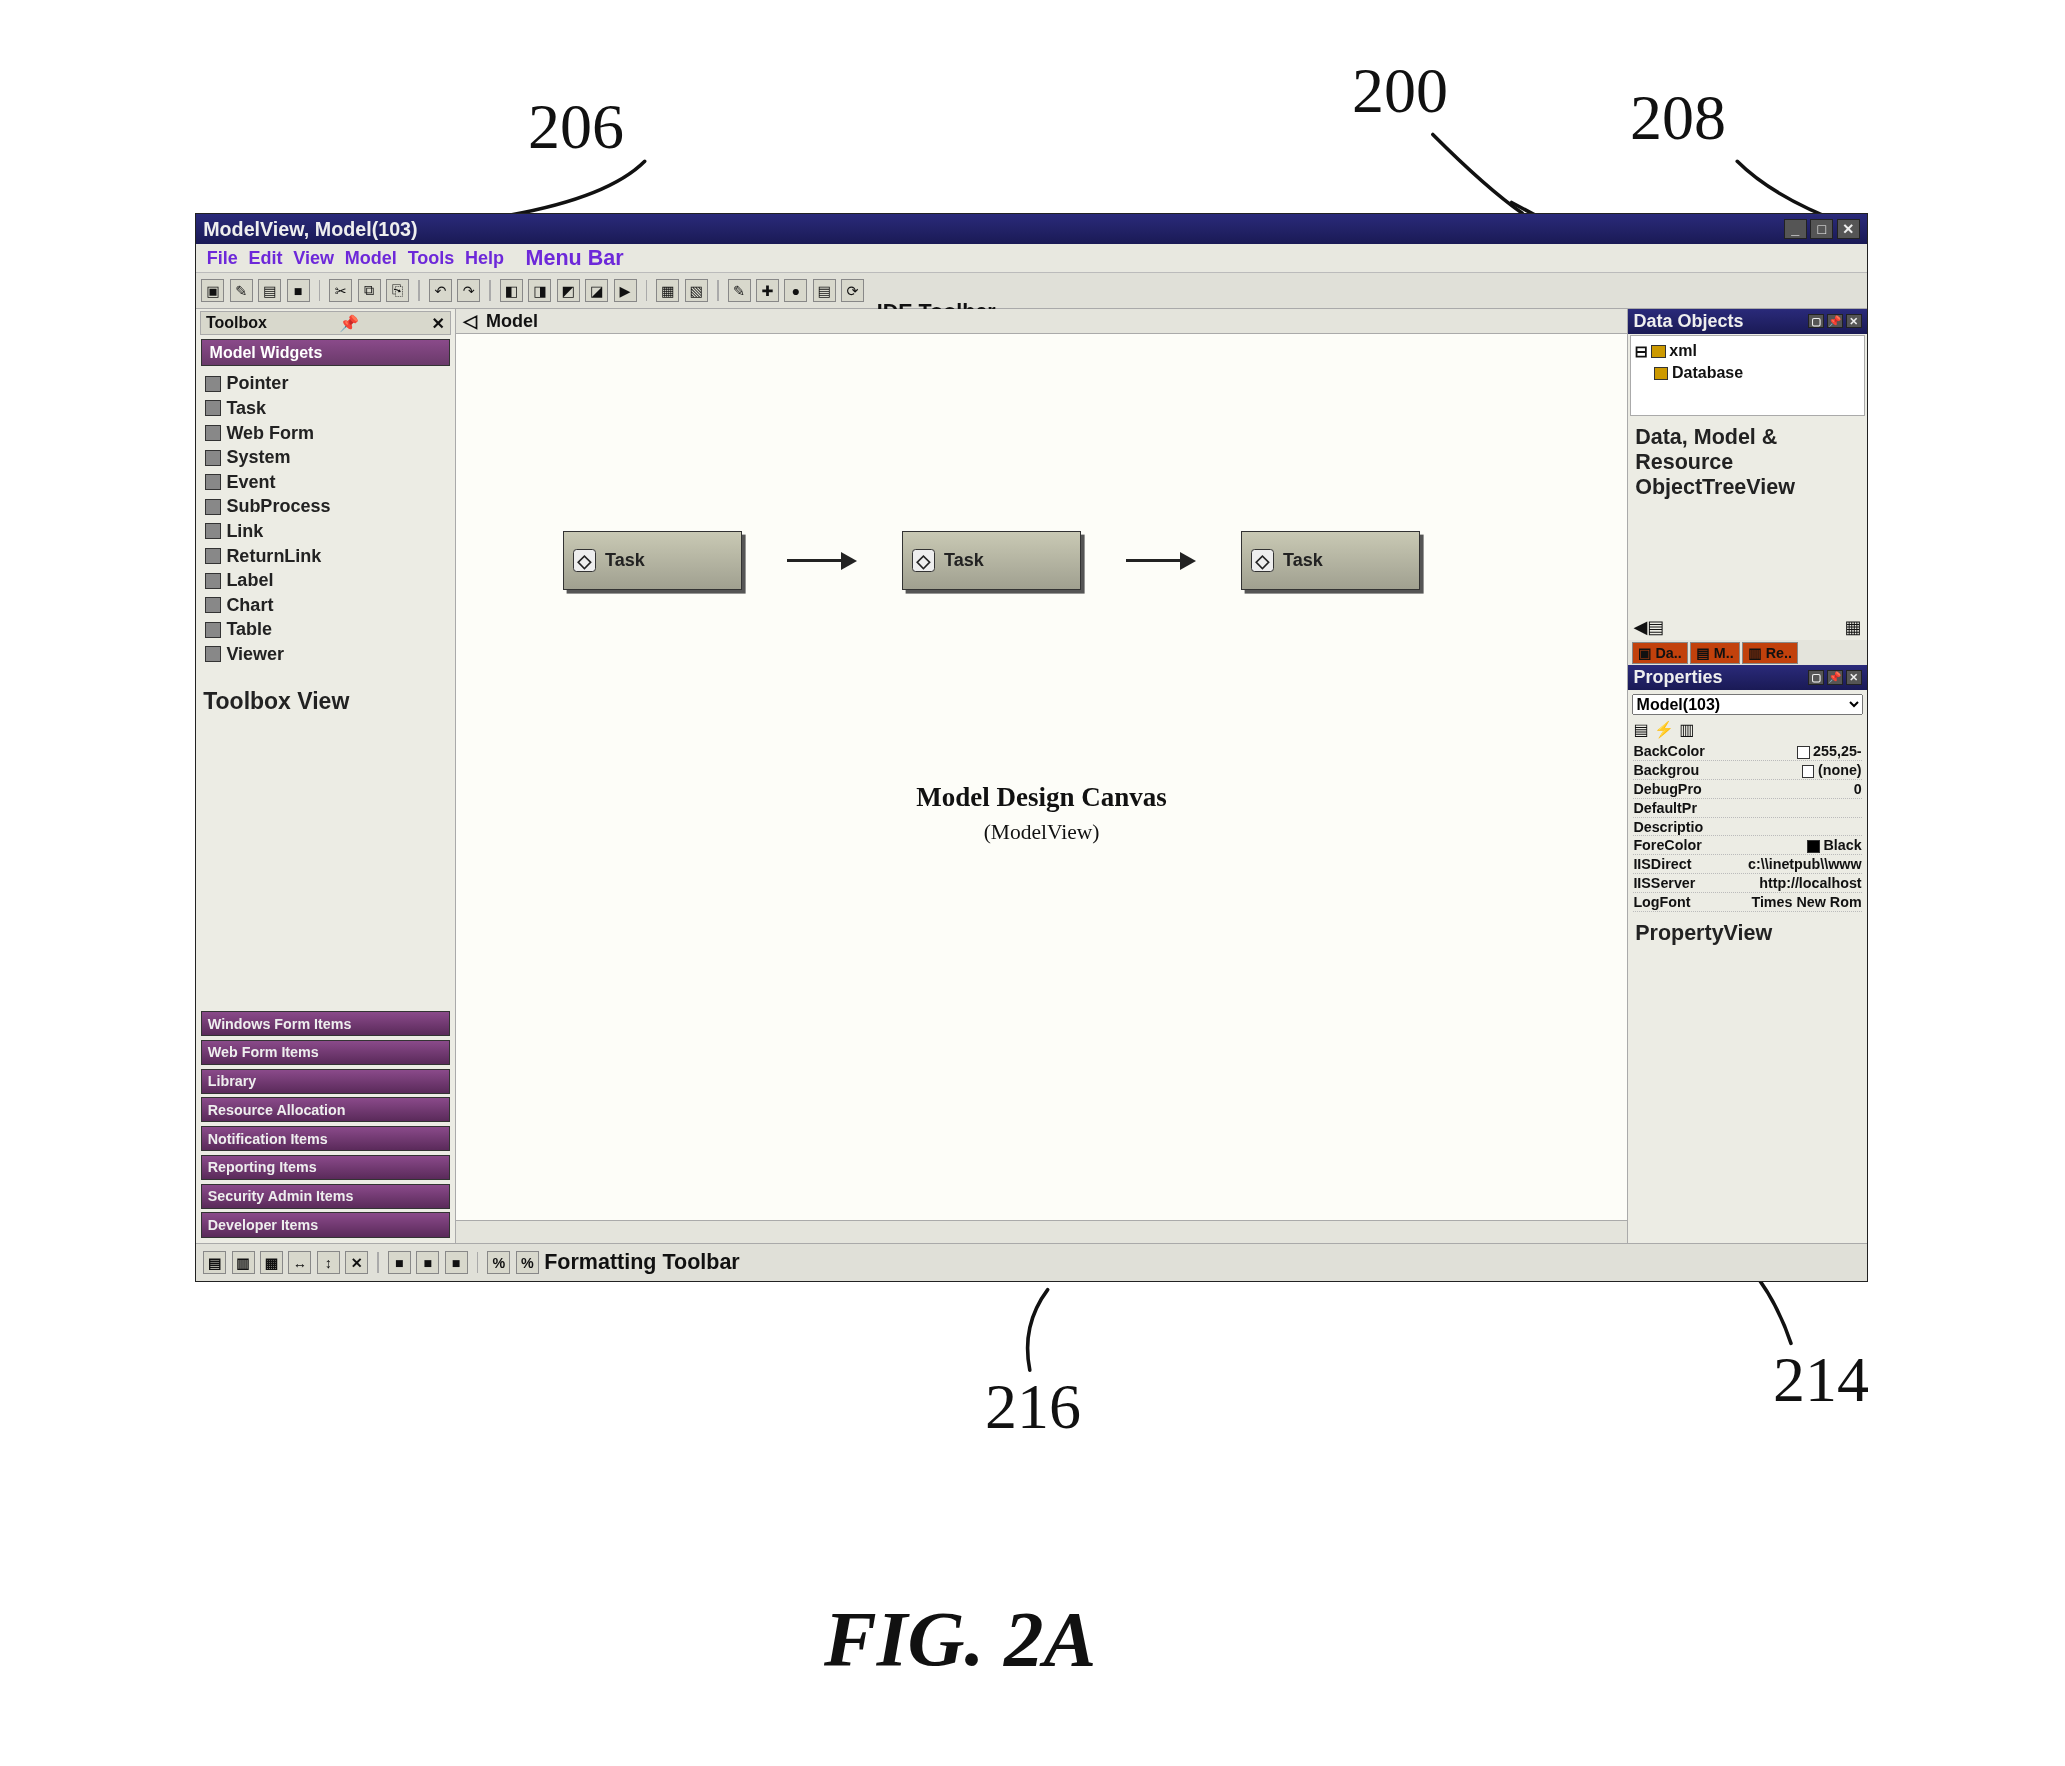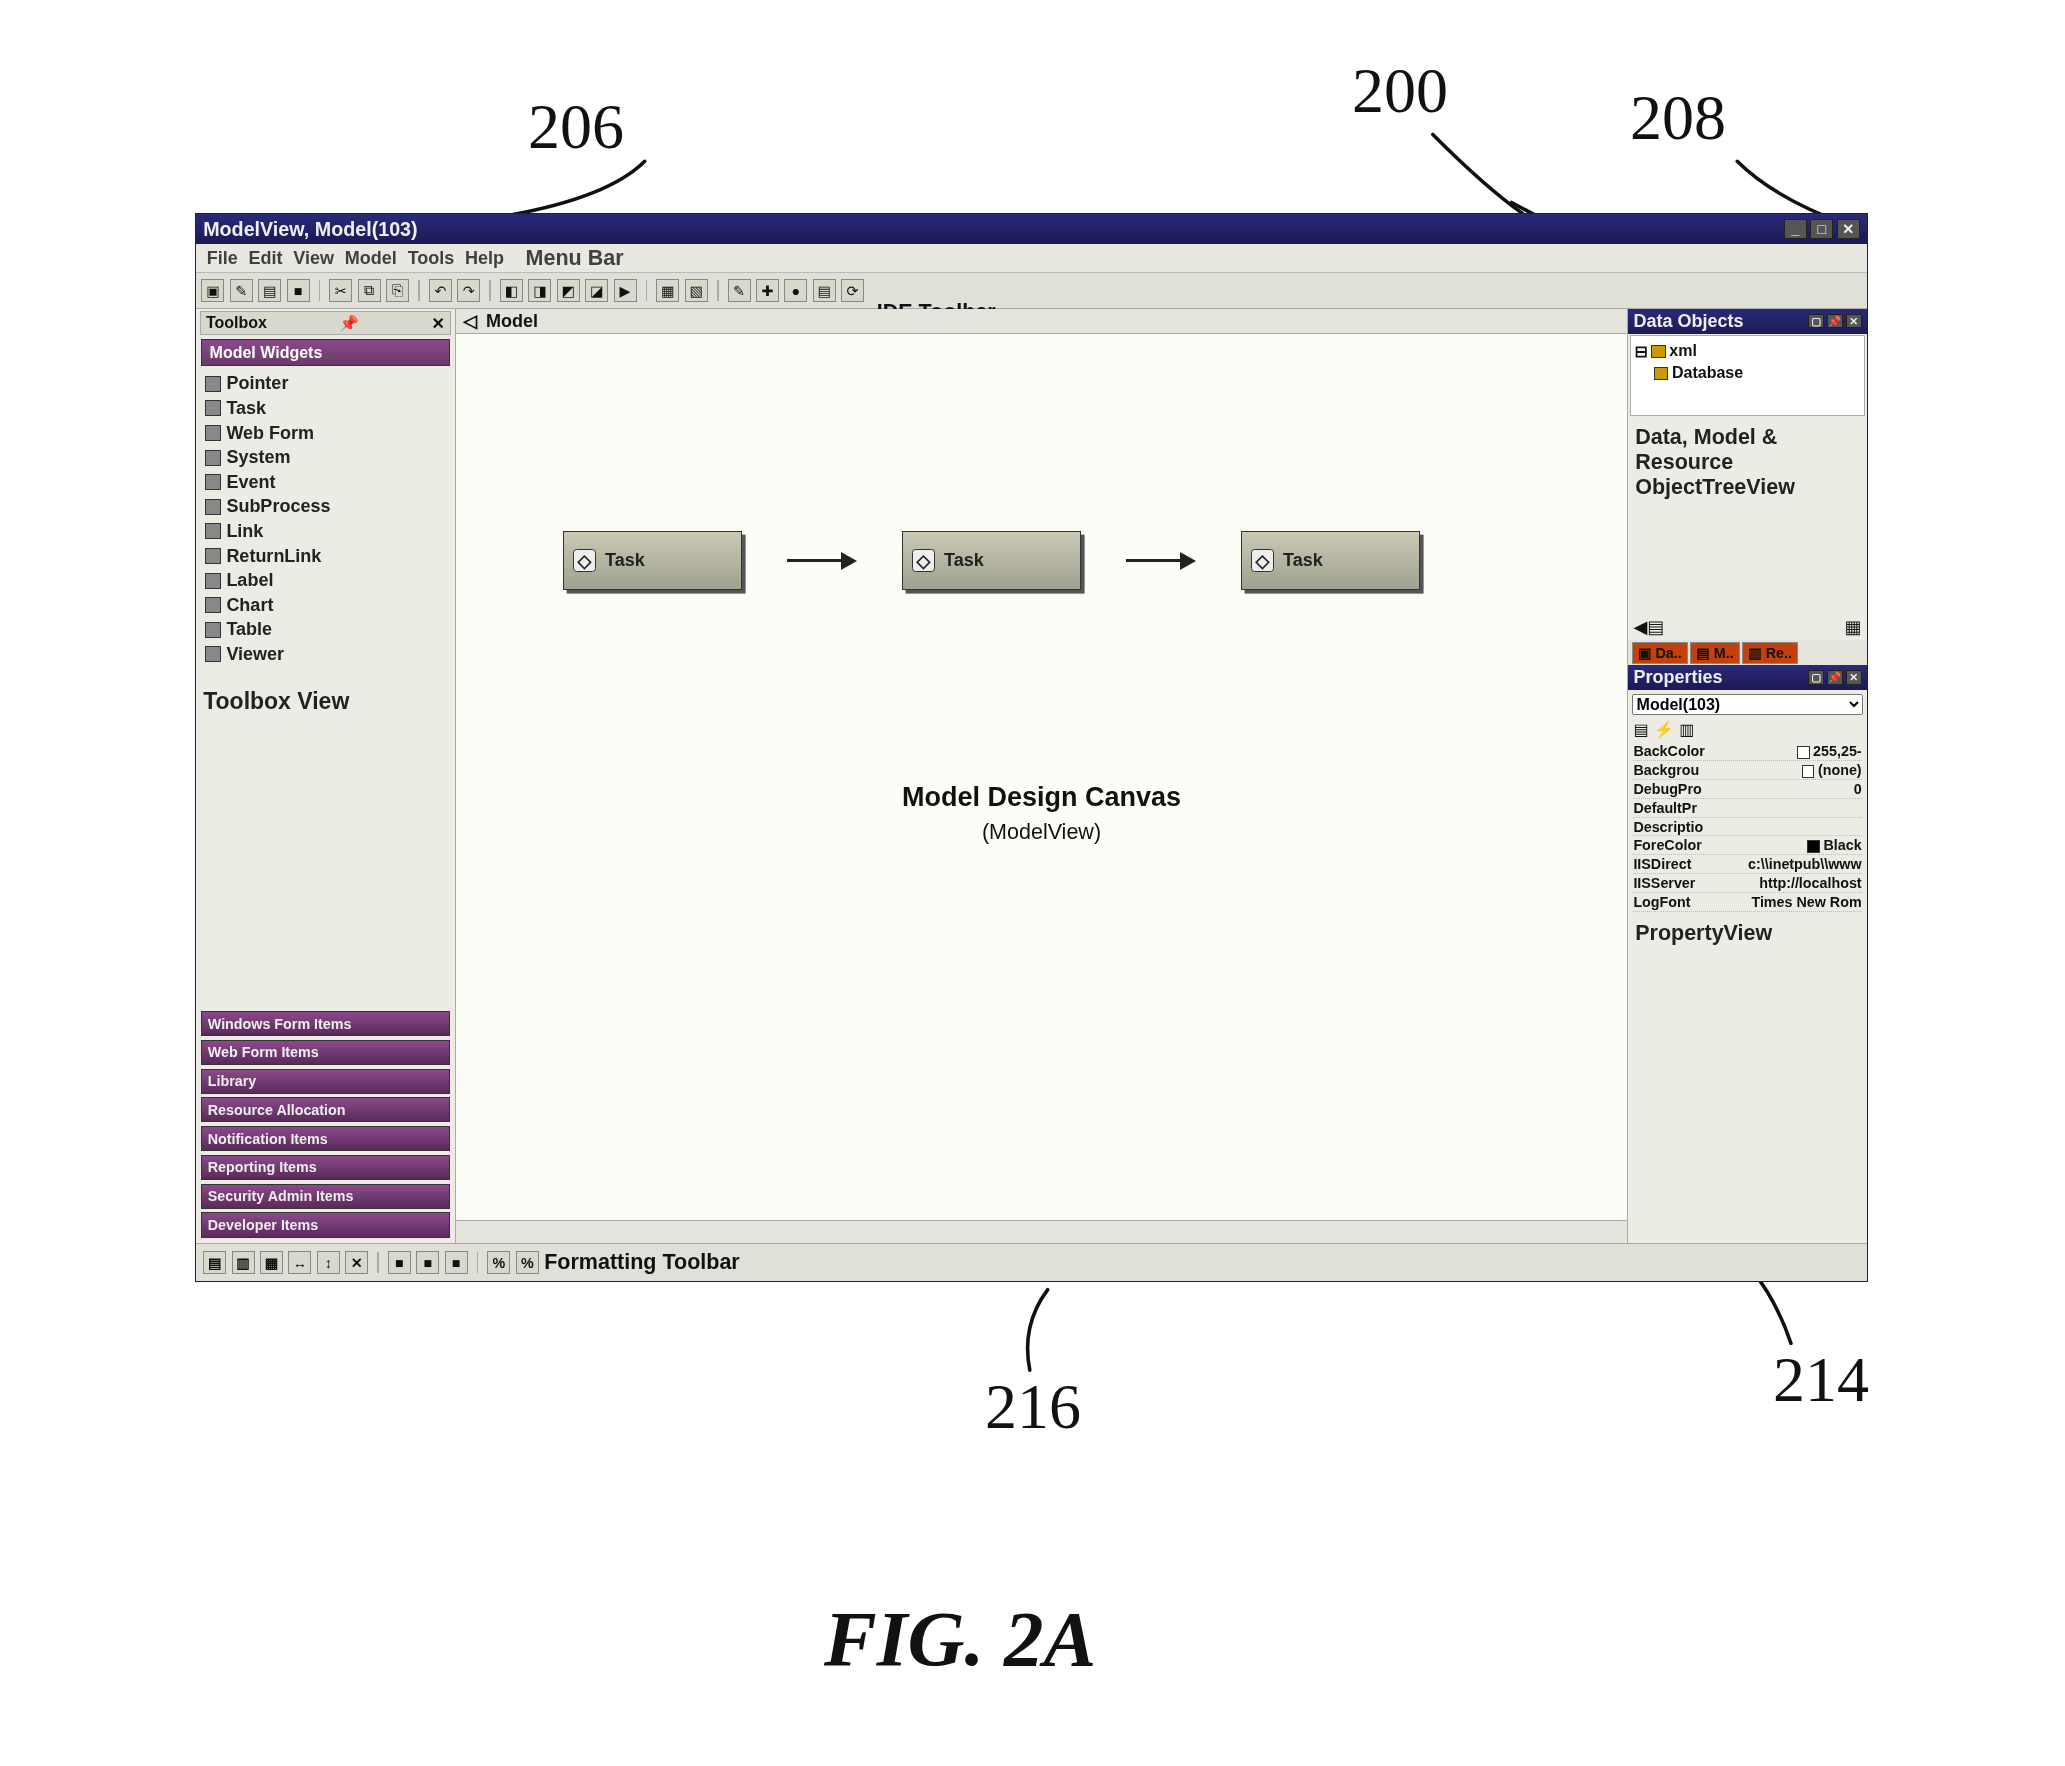--- a/index.html
+++ b/index.html
@@ -58,21 +58,21 @@
   }
 
   .menubar {
     height: 29px;
     display: flex;
     align-items: center;
     gap: 3.6px;
     padding: 0 7.2px;
     font-size: 18px;
     font-weight: bold;
-    color: #404040;
+    color: #6d28d9;
     background: #e8e8e0;
     border-bottom: 0.9px solid #bbb;
   }
   .menubar span { padding: 0 3.6px; }
   .menubar .mb-label { margin-left: 10.7px; font-size: 21.5px; }
 
   .ide-toolbar {
     height: 36px;
     display: flex;
     align-items: center;
@@ -170,21 +170,21 @@
   }
   .arrow {
     width:0; height:0; border-top:9px solid transparent; border-bottom:9px solid transparent;
     border-left:16px solid #222;
   }
   .arrow-line { width:54px; height:3.6px; background:#222; }
   .arrow-wrap { display:flex; align-items:center; }
 
   .canvas-caption {
     position:absolute; top:448px; left:0; right:0;
-    text-align:center; font-weight:bold; font-size:27px;
+    text-align:center; font-weight:bold; font-size:27px;font-family:Liberation Serif, serif;
   }
   .canvas-caption .sub { font-size:21.5px; font-weight:normal; margin-top:7.2px; }
 
   .canvas-status {
     height:23px; background:#e4e4dc; border-top:0.9px solid #aaa;
     display:flex; gap:72px; align-items:center; padding:0 9px;
     font-size:14.3px;
   }
 
   

